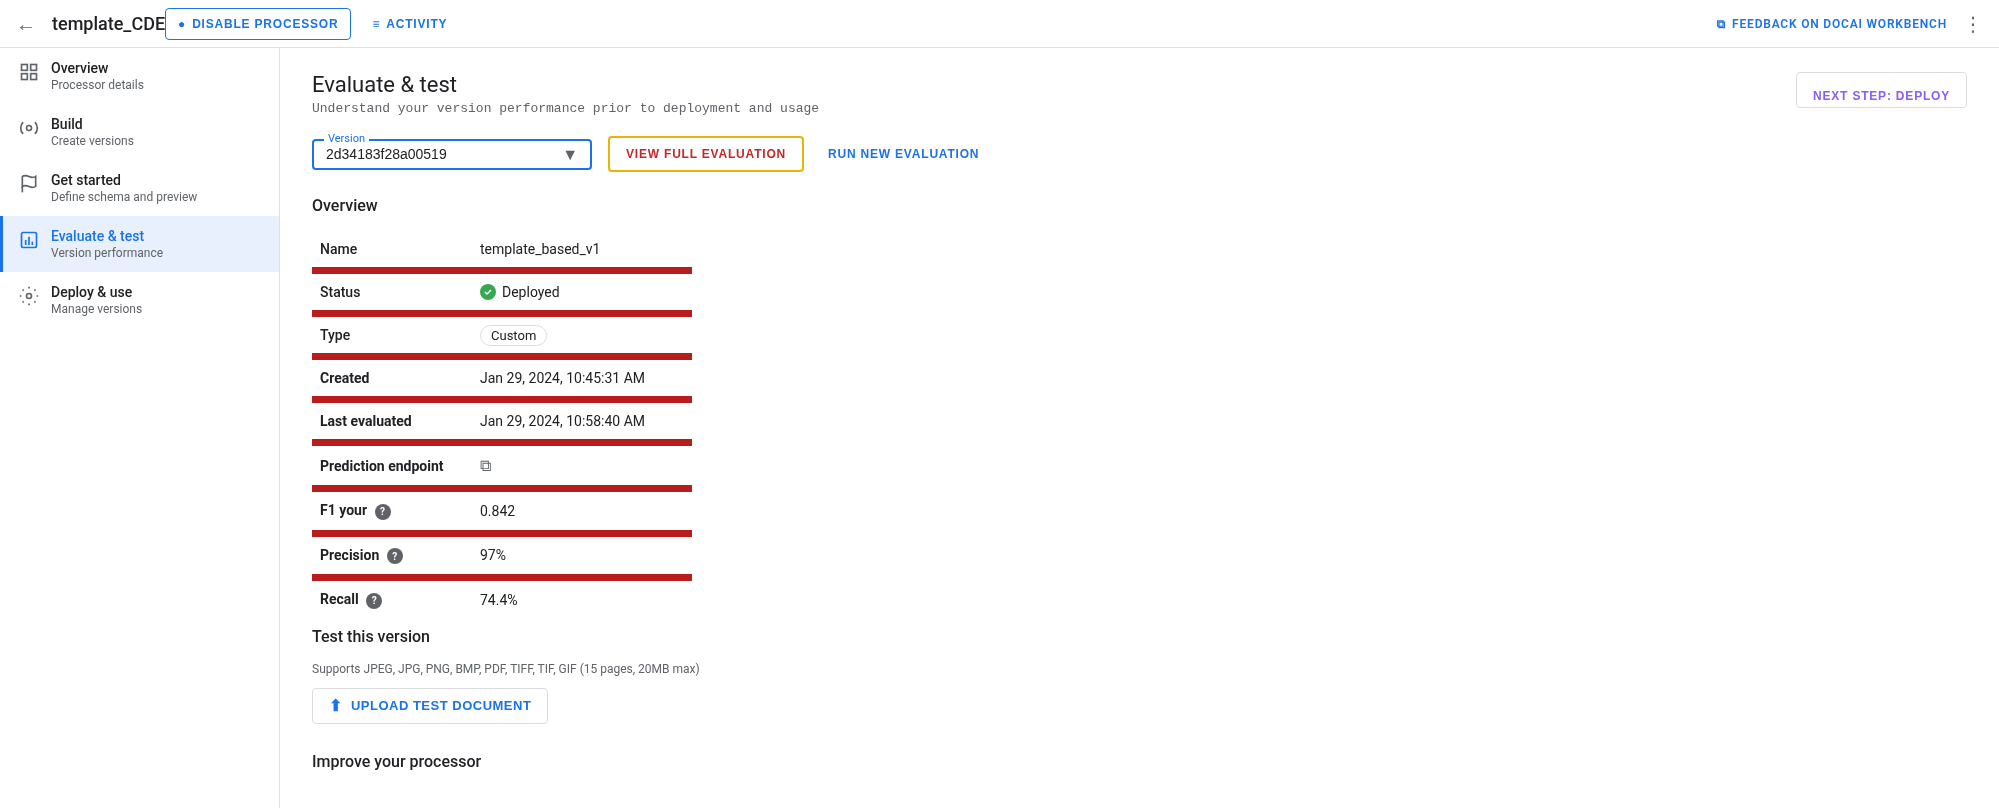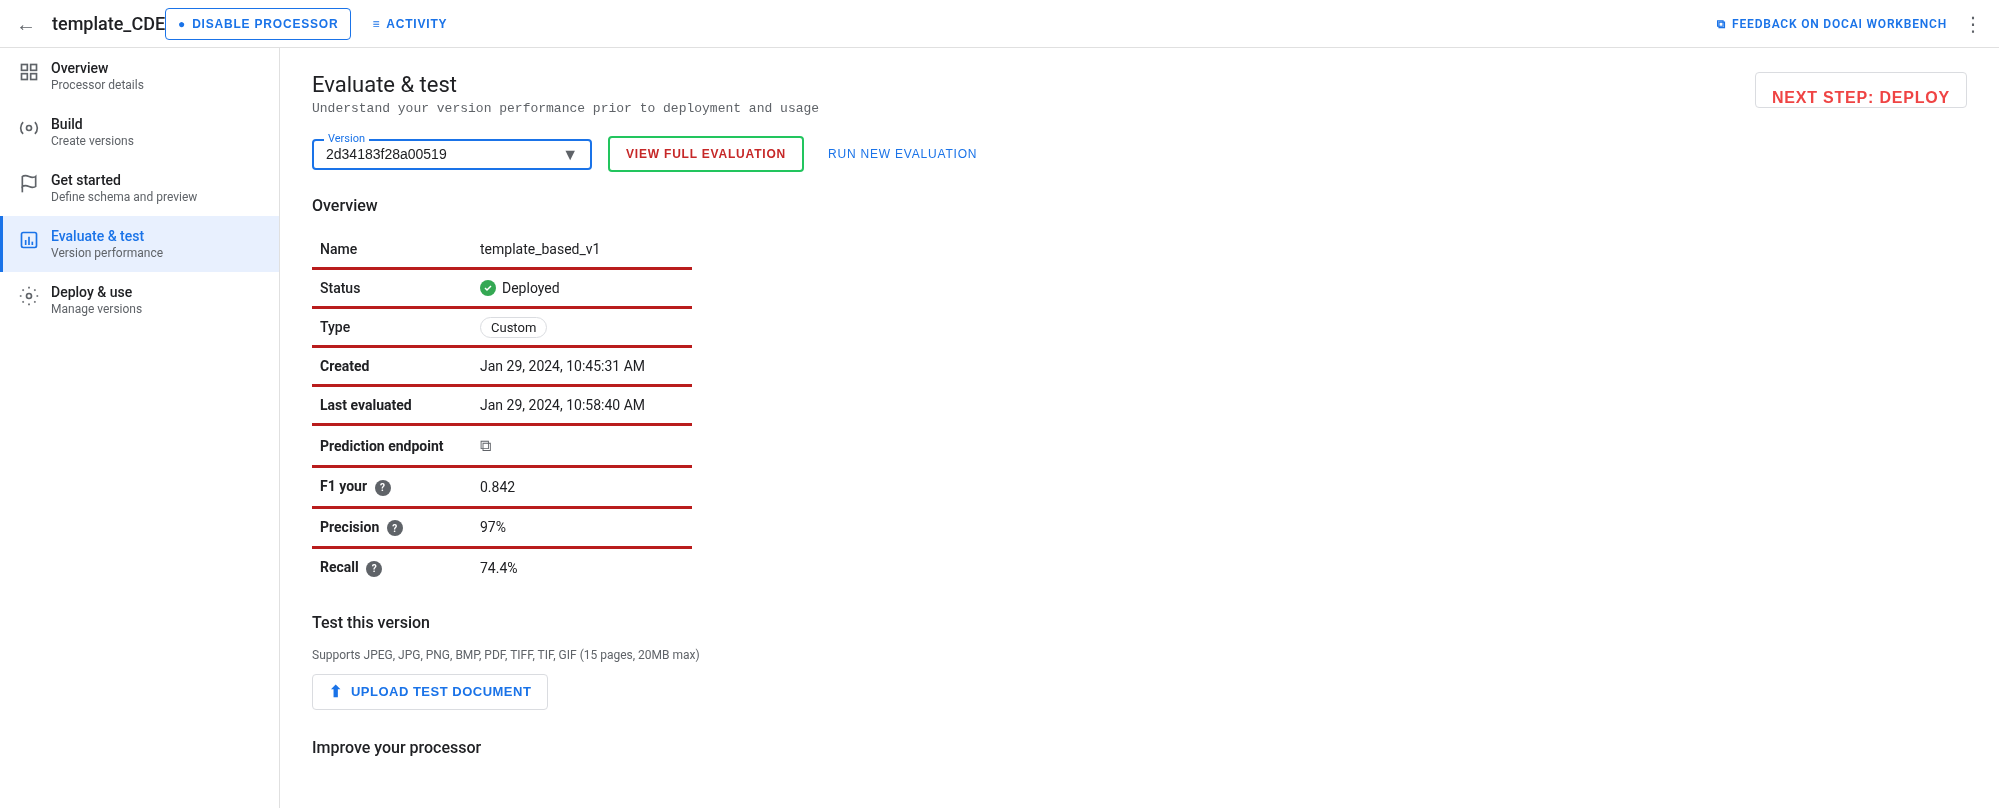--- a/index.html
+++ b/index.html
@@ -41,21 +41,21 @@
     .sidebar-item-text .secondary { font-size: 12px; color: #5f6368; margin-top: 2px; }
 
     
     .main { flex: 1; overflow-y: auto; padding: 24px 32px; }
 
     
     .page-header { display: flex; align-items: flex-start; justify-content: space-between; margin-bottom: 20px; }
     .page-title { font-size: 22px; font-weight: 400; color: #202124; }
     .page-subtitle { font-size: 13px; color: #5f6368; margin-top: 4px; font-family: Liberation Mono, monospace; }
     .next-step-btn {
-      font-size: 16px; font-weight: 600; letter-spacing: 0.8px; color: #ef4444;
+      font-size: 12px; font-weight: 600; letter-spacing: 0.8px; color: #8b5cf6;
       border: 1px solid #dadce0; background: #fff; padding: 16px 16px; height: 36px;
       border-radius: 4px; cursor: pointer; white-space: nowrap;
     }
 
     
     .version-row { display: flex; align-items: center; gap: 16px; margin-bottom: 24px; }
     .version-select-wrapper {
       border: 2px solid #1a73e8; border-radius: 4px; padding: 4px 12px;
       display: flex; align-items: center; gap: 8px; min-width: 280px;
       position: relative;
@@ -64,45 +64,45 @@
       position: absolute; top: -9px; left: 10px; background: #fff;
       font-size: 11px; color: #1a73e8; padding: 0 4px;
     }
     .version-select {
       border: none; outline: none; font-size: 14px; color: #202124;
       background: transparent; flex: 1; appearance: none; cursor: pointer;
     }
     .version-chevron { color: #5f6368; font-size: 16px; }
     .view-eval-btn {
       font-size: 12px; font-weight: 600; letter-spacing: 0.8px; color: #c62828;
-      border: 2px solid #22c55e; background: #fff; padding: 0 16px; height: 36px;
+      border: 2px solid #eab308; background: #fff; padding: 0 16px; height: 36px;
       border-radius: 4px; cursor: pointer;
     }
     .run-eval-btn {
-      font-size: 12px; font-weight: 400; letter-spacing: 0.8px; color: #1a73e8;
+      font-size: 12px; font-weight: 700; letter-spacing: 0.8px; color: #1a73e8;
       border: none; background: transparent; padding: 0 8px; height: 36px;
       cursor: pointer;
     }
 
     
     .section-title { font-size: 16px; font-weight: 500; color: #202124; margin-bottom: 16px; }
     .overview-table { width: 380px; border-collapse: collapse; }
-    .overview-table tr { border-bottom: 3px solid #b91c1c; }
+    .overview-table tr { border-bottom: 7px solid #b91c1c; }
     .overview-table tr:last-child { border-bottom: none; }
     .overview-table td { padding: 10px 8px; font-size: 14px; vertical-align: middle; }
     .overview-table td:first-child { color: #202124; font-weight: 500; width: 160px; }
     .overview-table td:last-child { color: #202124; }
     .status-badge { display: flex; align-items: center; gap: 6px; }
     .status-dot { width: 16px; height: 16px; border-radius: 50%; background: #34a853; display: flex; align-items: center; justify-content: center; }
     .type-chip { border: 1px solid #dadce0; border-radius: 12px; padding: 2px 10px; font-size: 13px; color: #202124; }
     .copy-icon { font-size: 16px; color: #5f6368; cursor: pointer; }
     .help-icon { display: inline-flex; align-items: center; justify-content: center; width: 16px; height: 16px; border-radius: 50%; background: #5f6368; color: #fff; font-size: 10px; font-weight: bold; cursor: pointer; margin-left: 4px; }
 
     
-    .test-section { margin-top: 26px; }
+    .test-section { margin-top: 8px; }
     .test-subtitle { font-size: 12px; color: #5f6368; margin-bottom: 12px; }
     .upload-btn {
       display: flex; align-items: center; gap: 8px;
       font-size: 13px; font-weight: 600; letter-spacing: 0.5px; color: #1a73e8;
       border: 1px solid #dadce0; background: #fff; padding: 0 16px; height: 36px;
       border-radius: 4px; cursor: pointer;
     }
     .upload-icon { font-size: 16px; }
 
     

